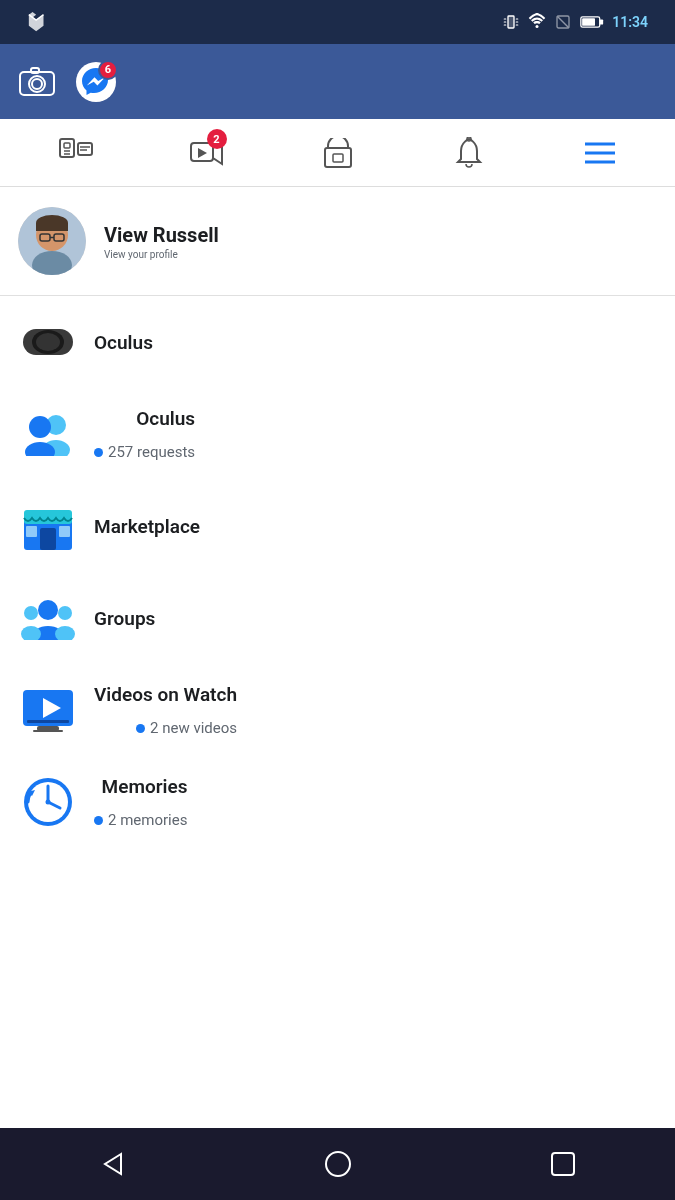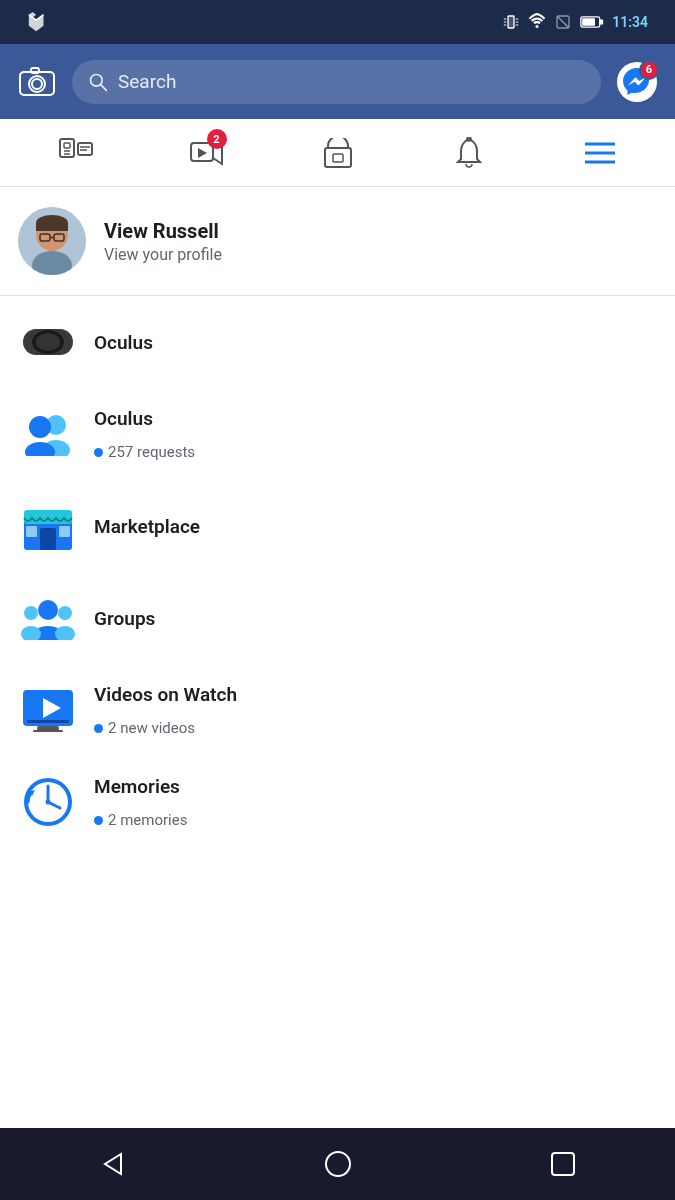--- a/index.html
+++ b/index.html
@@ -139,21 +139,21 @@
       flex-shrink: 0;
     }
     .avatar svg { width: 68px; height: 68px; }
     .profile-info { display: flex; flex-direction: column; }
     .profile-name {
       font-size: 20px;
       font-weight: 700;
       color: #1c1e21;
     }
     .profile-sub {
-      font-size: 16px;
+      font-size: 10px;
       color: #606770;
       margin-top: 2px;
     }
 
     
     .menu-list {
       flex: 1;
       background: #fff;
     }
     .menu-item {
@@ -164,21 +164,21 @@
       cursor: pointer;
     }
     .menu-icon {
       width: 56px;
       height: 56px;
       display: flex;
       align-items: center;
       justify-content: center;
       flex-shrink: 0;
     }
-    .menu-text { display: flex; flex-direction: column; }
+    .menu-text { display: flex; flex-direction: column; align-items: flex-end; }
     .menu-label {
       font-size: 19px;
       font-weight: 600;
       color: #1c1e21;
     }
     .menu-sublabel {
       font-size: 15px;
       color: #606770;
       display: flex;
       align-items: center;
@@ -259,27 +259,20 @@
 <div class="header">
   <div class="header-camera">
     <svg width="36" height="30" viewBox="0 0 36 30" fill="none">
       <rect x="1" y="5" width="34" height="23" rx="4" stroke="white" stroke-width="2"></rect>
       <circle cx="18" cy="17" r="8" stroke="white" stroke-width="2"></circle>
       <circle cx="18" cy="17" r="5" stroke="white" stroke-width="2"></circle>
       <rect x="12" y="1" width="8" height="5" rx="2" stroke="white" stroke-width="2"></rect>
     </svg>
   </div>
 
-  <div class="search-bar">
-    <svg width="20" height="20" viewBox="0 0 24 24" fill="none">
-      <circle cx="10" cy="10" r="7" stroke="rgba(255,255,255,0.85)" stroke-width="2"></circle>
-      <line x1="15.5" y1="15.5" x2="22" y2="22" stroke="rgba(255,255,255,0.85)" stroke-width="2" stroke-linecap="round"></line>
-    </svg>
-    <span class="search-placeholder">Search</span>
-  </div>
 
   <div class="messenger-btn">
 
     <svg width="40" height="40" viewBox="0 0 40 40">
       <circle cx="20" cy="20" r="20" fill="white"></circle>
       <path d="M20 6C12.3 6 6 11.8 6 19c0 3.8 1.7 7.2 4.5 9.6V33l4.2-2.3c1.1.3 2.2.4 3.3.4 7.7 0 14-5.8 14-13S27.7 6 20 6zm1.4 17.5l-3.6-3.8-7 3.8 7.7-8.2 3.7 3.8 6.9-3.8-7.7 8.2z" fill="#1877f2"></path>
     </svg>
     <div class="messenger-badge">6</div>
   </div>
 </div>

